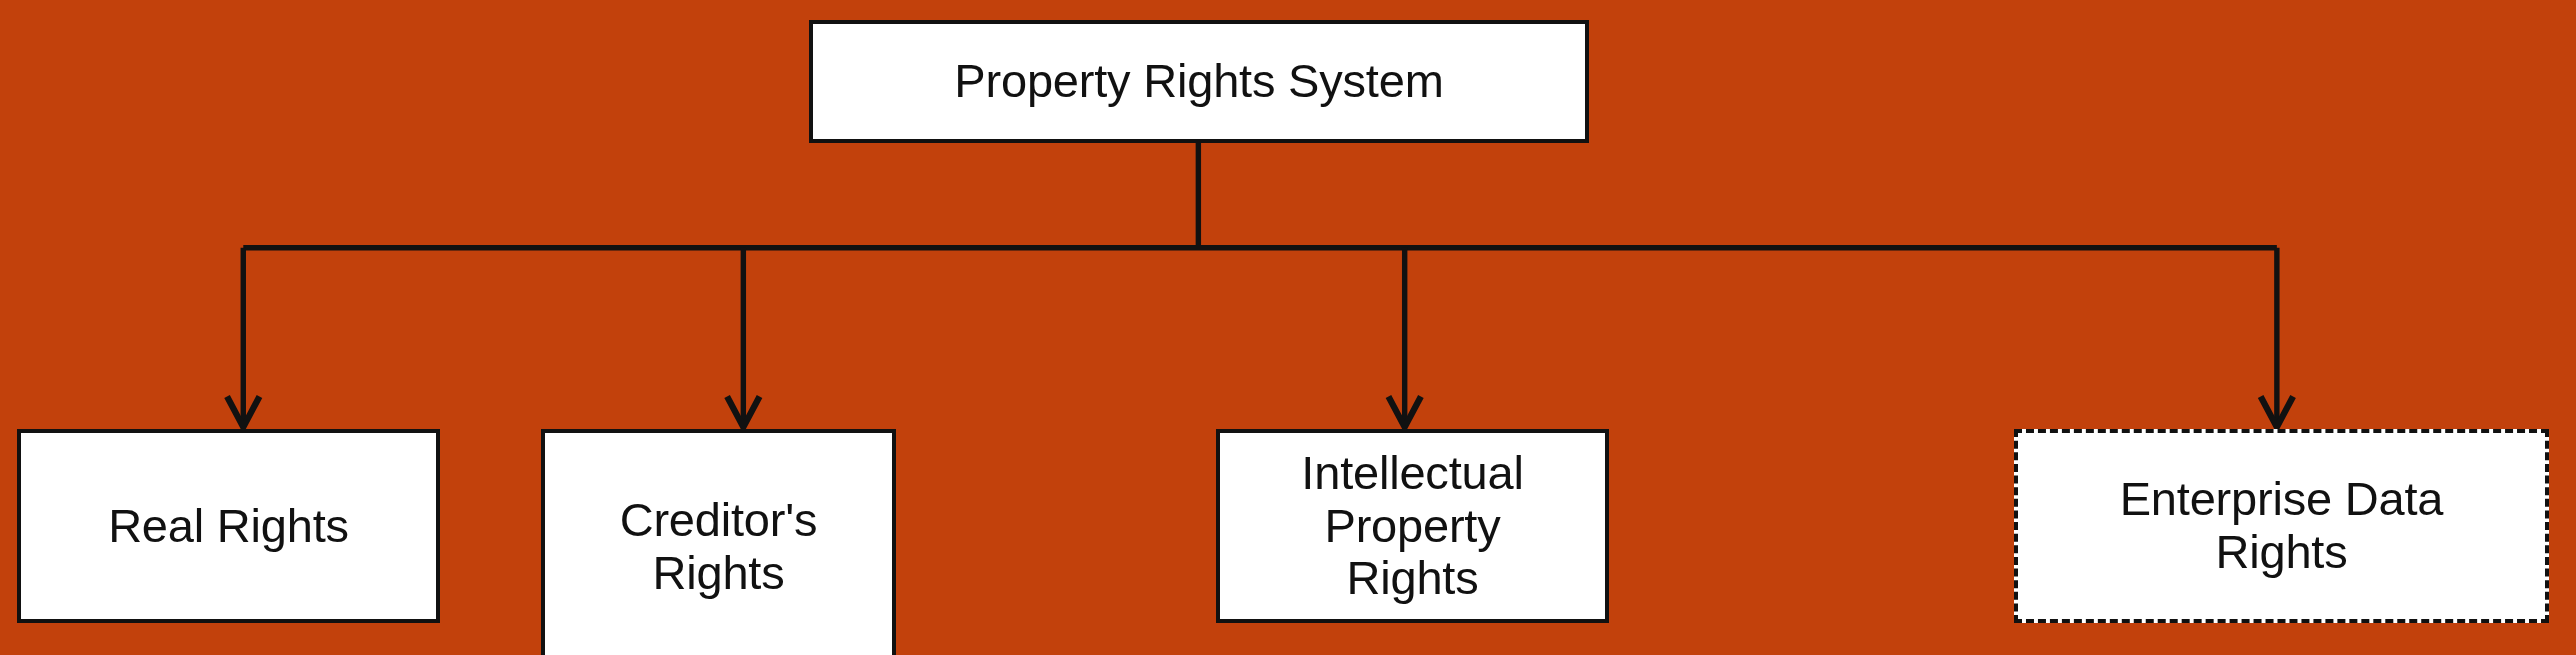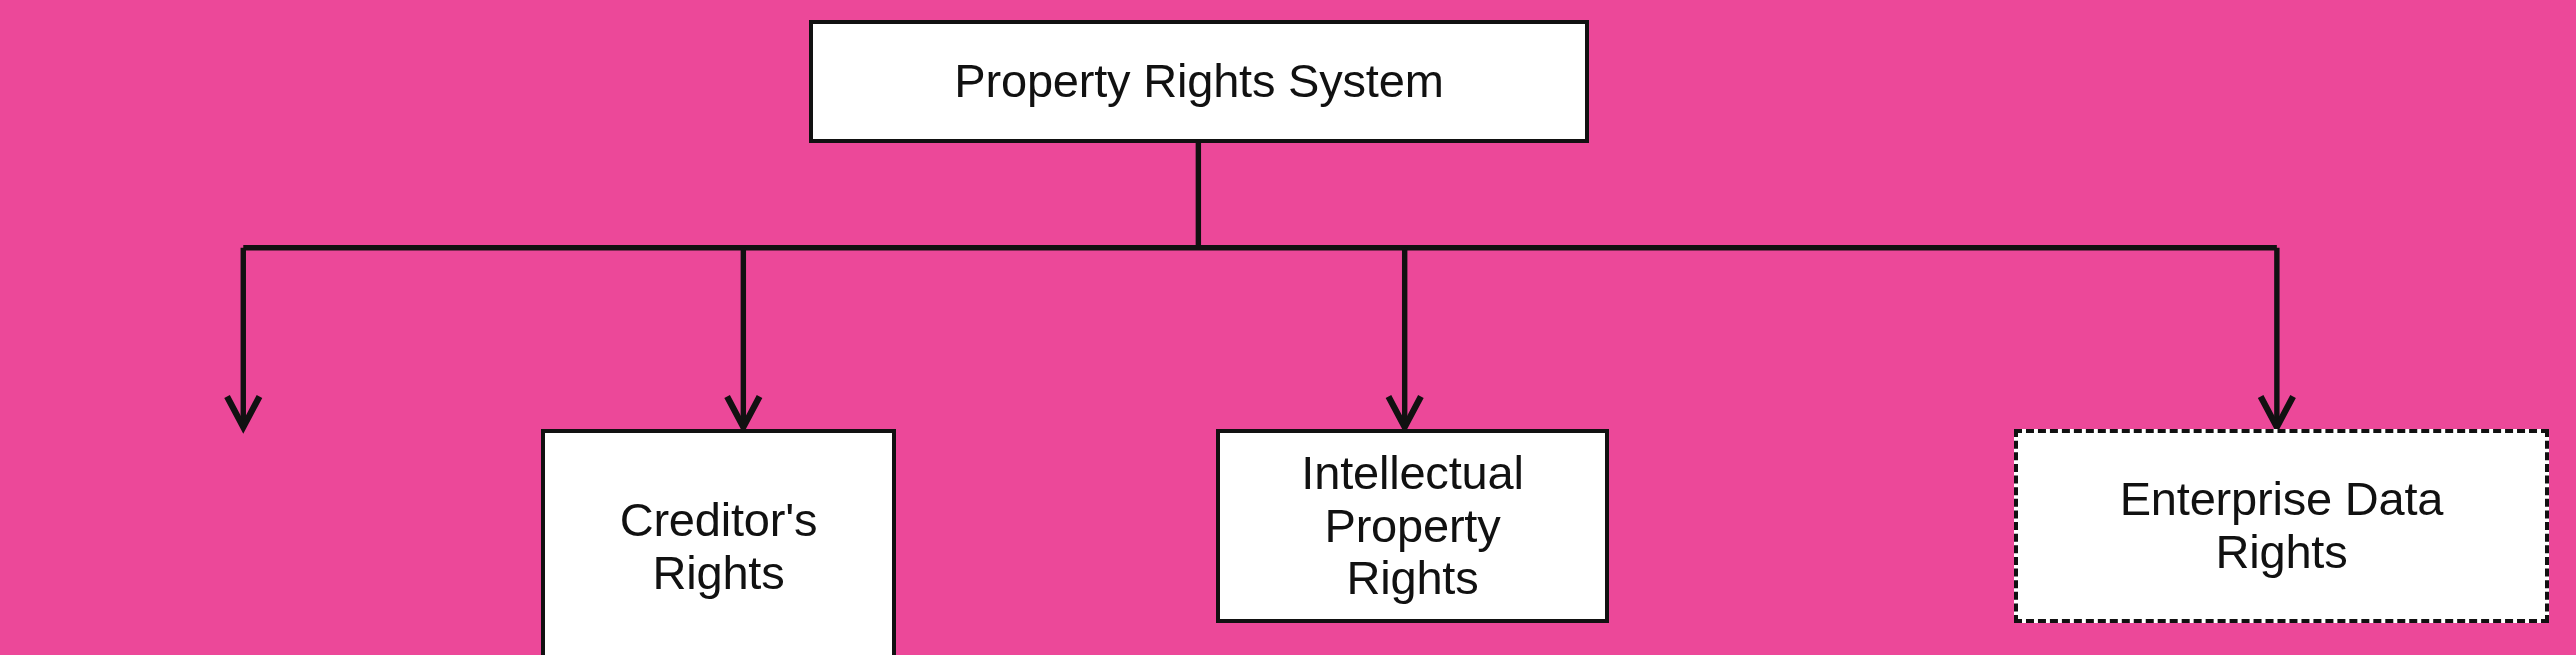--- a/index.html
+++ b/index.html
@@ -7,21 +7,21 @@
     padding: 0;
     background: #ffffff;
   }
   body {
     font-family: "Liberation Sans", sans-serif;
   }
   #canvas {
     position: relative;
     width: 2576px;
     height: 656px;
-    background: #ec4899;
+    background: #c2410c;
     overflow: hidden;
   }
   #canvas svg.layer {
     position: absolute;
     left: 0;
     top: 0;
     width: 2576px;
     height: 656px;
   }
   .node {
@@ -87,20 +87,23 @@
       <polyline points="807,440 825,474 843,440"></polyline>
       <polyline points="1541,440 1559,474 1577,440"></polyline>
       <polyline points="2509,440 2527,474 2545,440"></polyline>
     </g>
   </svg>
 
   <div class="node solid" id="node-root">
     <span class="node-label">Property Rights System</span>
   </div>
 
+  <div class="node solid" id="node-child-0">
+    <span class="node-label">Real Rights</span>
+  </div>
 
   <div class="node solid" id="node-child-1">
     <span class="node-label">Creditor's Rights</span>
   </div>
 
   <div class="node solid" id="node-child-2">
     <span class="node-label">Intellectual Property
 Rights</span>
   </div>
 

